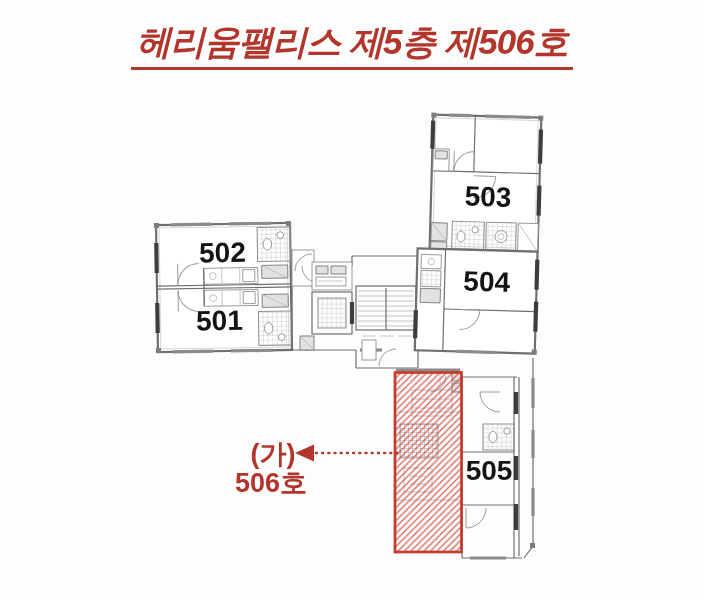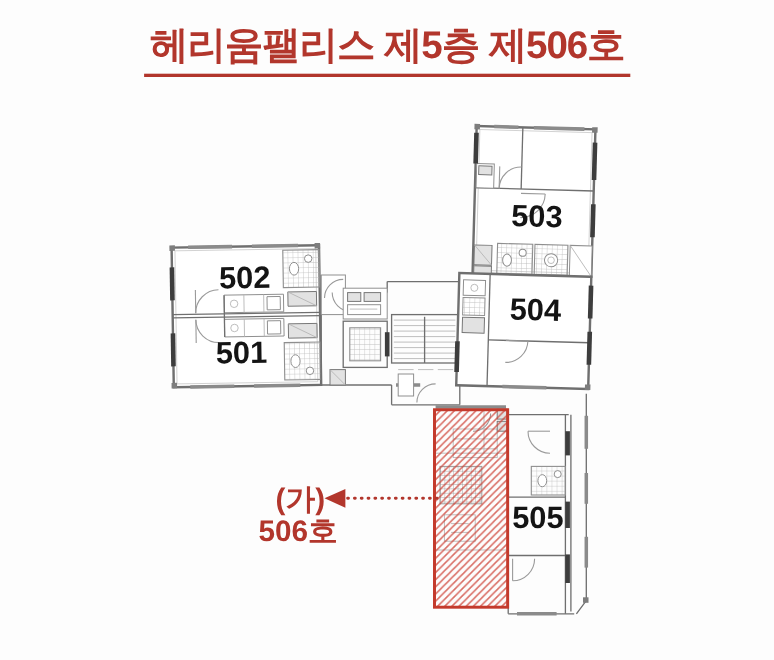--- a/index.html
+++ b/index.html
@@ -6,21 +6,21 @@
   .page{
     position:relative;width:704px;height:600px;overflow:hidden;
     background:#fdfdfd;
     font-family:"Liberation Sans","DejaVu Sans",sans-serif;
   }
   .title-wrap{position:absolute;top:22px;left:0;width:100%;text-align:center;}
   .title-text{
     display:inline-block;
     font-size:35px;font-weight:700;letter-spacing:-1px;
     color:#b2362c;border-bottom:3px solid #b2362c;
-    padding:0 5px 5px 5px;line-height:1.15;
+    padding:0 5px 5px 5px;line-height:1.15;font-style:italic;
   }
   svg{position:absolute;top:0;left:0;}
   .w{stroke:#6f6f6f;stroke-width:1.2;fill:none;}
   .wo{stroke:#6f6f6f;stroke-width:2.2;fill:#ffffff;}
   .inhair{stroke:#cccccc;stroke-width:0.8;fill:none;}
   .win{stroke:#3d3d3d;stroke-width:4.2;fill:none;}
   .win2{stroke:#8b8b8b;stroke-width:3.2;fill:none;}
   .fx{stroke:#8f8f8f;stroke-width:0.9;fill:#ffffff;}
   .fxd{stroke:#777777;stroke-width:0.9;fill:#e2e2e2;}
   .arc{stroke:#9a9a9a;stroke-width:1;fill:none;}

